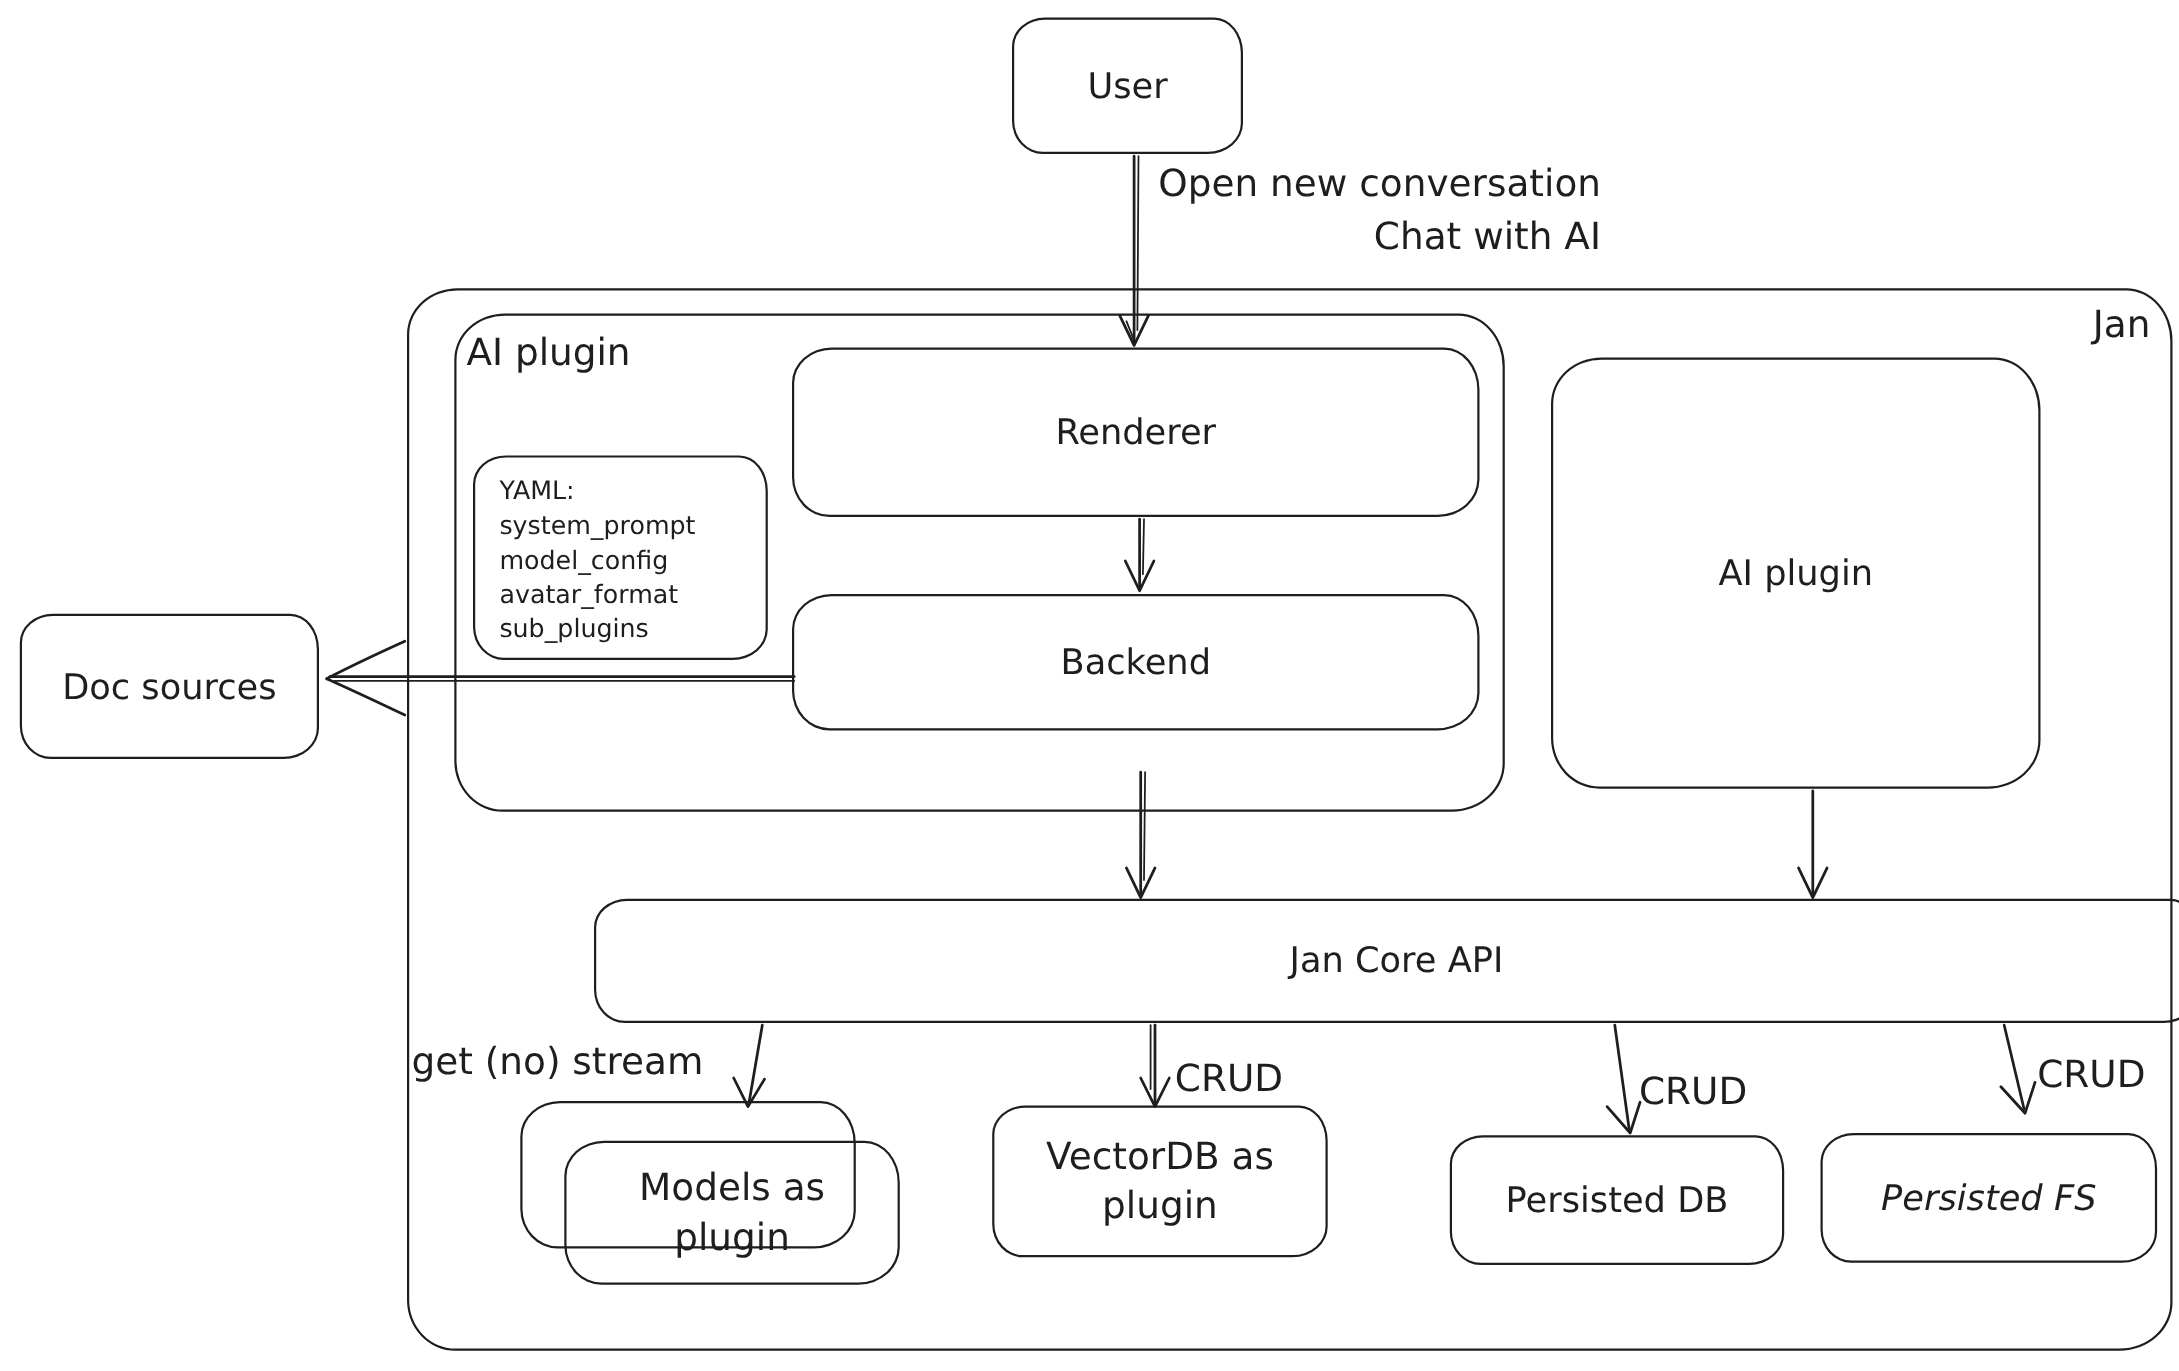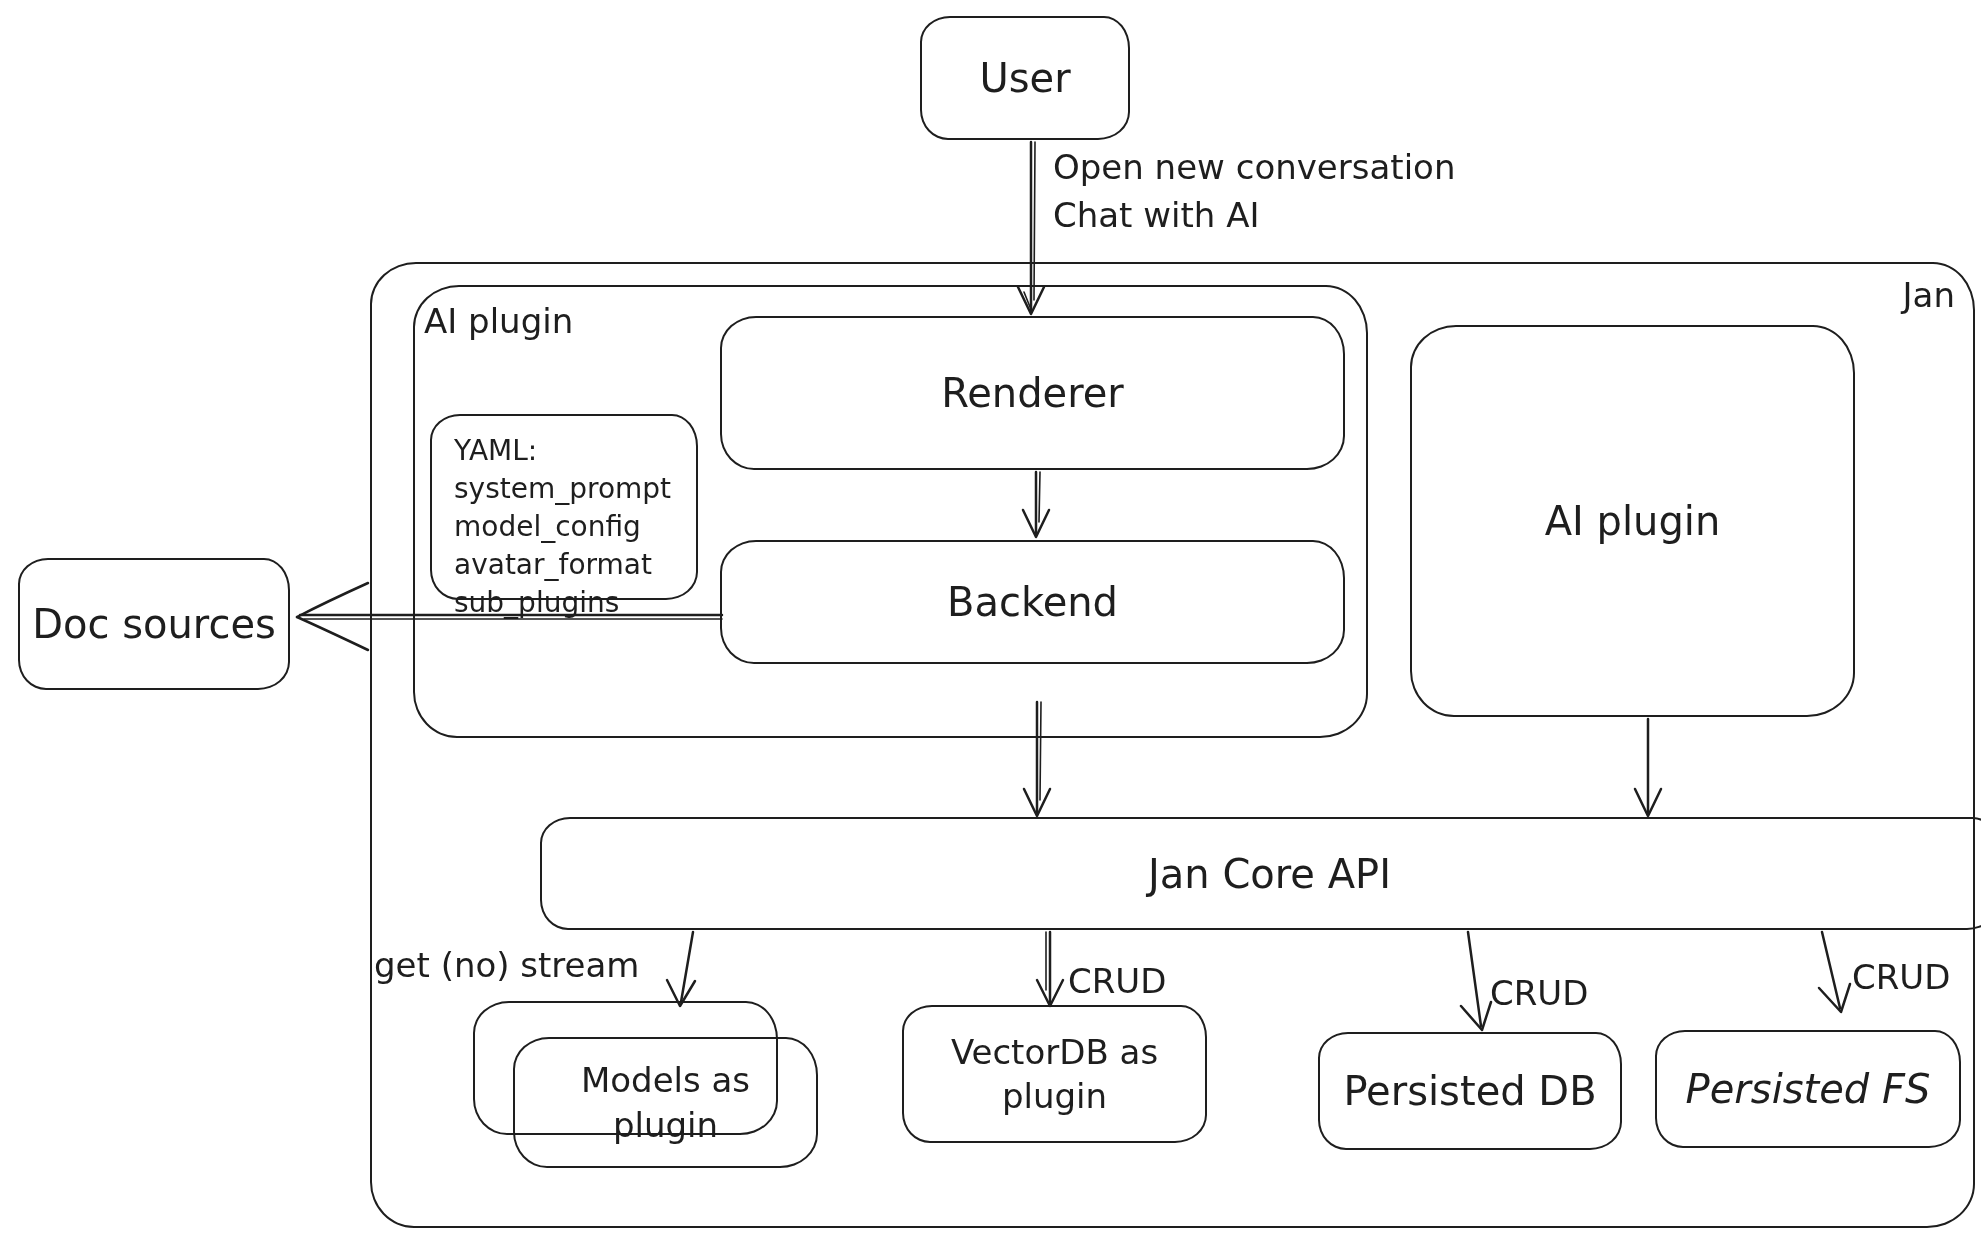--- a/index.html
+++ b/index.html
@@ -8,31 +8,31 @@
     font-family:"DejaVu Sans",sans-serif;color:#1e1e1e;
   }
   .box{
     position:absolute;border:2.6px solid #1e1e1e;background:transparent;
     display:flex;align-items:center;justify-content:center;text-align:center;
     box-sizing:border-box;
   }
   .r-sm{border-radius:30px 26px 32px 28px / 26px 32px 28px 30px;}
   .r-md{border-radius:36px 32px 38px 34px / 32px 38px 34px 36px;}
   .r-lg{border-radius:46px 42px 48px 44px / 42px 48px 44px 46px;}
-  .lbl{font-size:40px;line-height:1.2;}
+  .lbl{font-size:32px;line-height:1.2;}
   .lbl2{font-size:34px;line-height:1.3;}
-  .floating{position:absolute;font-size:34px;line-height:1.4;white-space:nowrap;}
+  .floating{position:absolute;font-size:34px;line-height:1.4;white-space:nowrap;text-align:right;}
   
   #user-node{left:920px;top:16px;width:210px;height:124px;}
   #jan-container{left:370px;top:262px;width:1605px;height:966px;border-width:2.4px;}
   #jan-label{left:1835px;top:272px;width:120px;text-align:right;}
   #ai-plugin-container{left:413px;top:285px;width:955px;height:453px;border-width:2.4px;}
   #ai-plugin-container-label{left:424px;top:298px;}
   #renderer-node{left:720px;top:316px;width:625px;height:154px;}
-  #yaml-note{left:430px;top:414px;width:268px;height:186px;align-items:flex-start;justify-content:flex-start;text-align:left;padding:16px 10px 10px 22px;font-size:28px;line-height:1.36;display:block;}
+  #yaml-note{left:430px;top:414px;width:268px;height:186px;align-items:flex-start;justify-content:flex-start;text-align:left;padding:16px 10px 10px 22px;font-size:23px;line-height:1.36;display:block;}
   #backend-node{left:720px;top:540px;width:625px;height:124px;}
   #doc-sources-node{left:18px;top:558px;width:272px;height:132px;}
   #ai-plugin-node{left:1410px;top:325px;width:445px;height:392px;}
   #jan-core-api-node{left:540px;top:817px;width:1459px;height:113px;}
   #models-back{left:473px;top:1001px;width:305px;height:134px;}
   #models-front{left:513px;top:1037px;width:305px;height:131px;flex-direction:column;}
   #vectordb-node{left:902px;top:1005px;width:305px;height:138px;flex-direction:column;}
   #persisted-db-node{left:1318px;top:1032px;width:304px;height:118px;}
   #persisted-fs-node{left:1655px;top:1030px;width:306px;height:118px;font-style:italic;}
   #edge-label-conversation{left:1053px;top:144px;}

